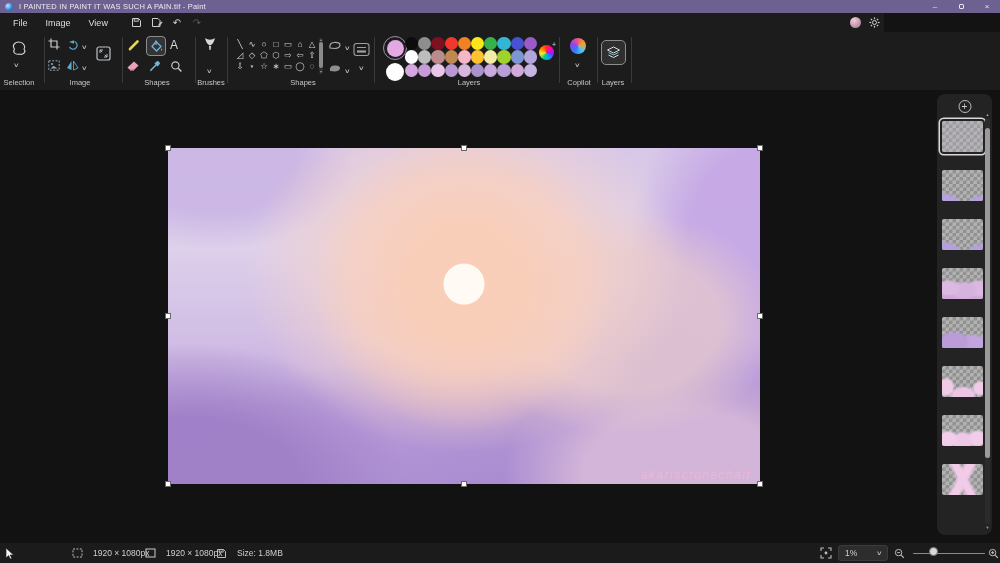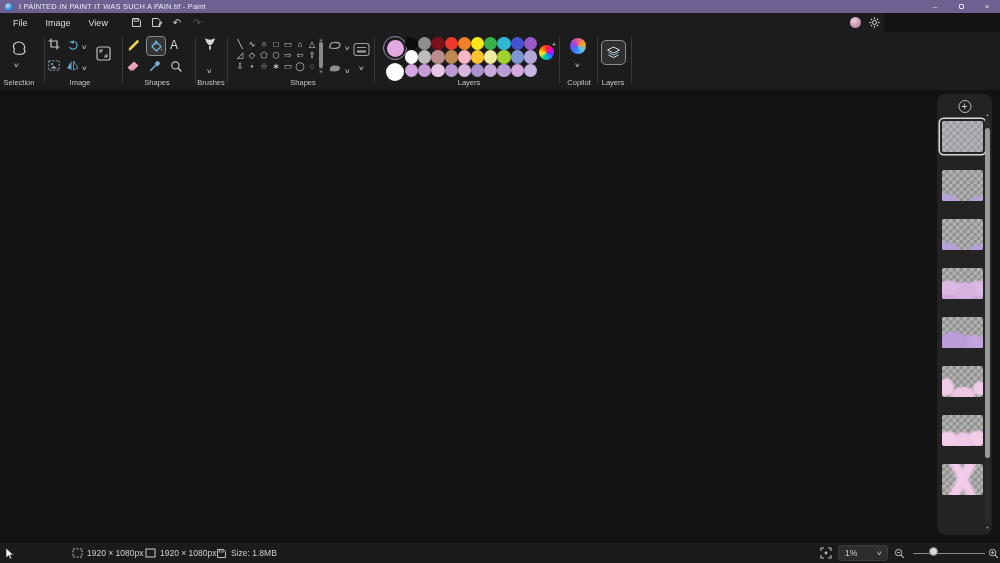--- a/index.html
+++ b/index.html
@@ -128,21 +128,21 @@
     linear-gradient(118deg, rgba(241,203,231,0) 36%, #f1cbe7 44% 56%, rgba(241,203,231,0) 64%),
     linear-gradient(62deg, rgba(241,203,231,0) 38%, #f1cbe7 46% 56%, rgba(241,203,231,0) 64%); }
   #panel-scrollbar { position:absolute; right:2px; top:24px; width:5px; height:406px; }
   #panel-scrollbar .track { position:absolute; inset:0; background:#2b2b2b; border-radius:3px; }
   #panel-scrollbar .sthumb { position:absolute; left:0; top:10px; width:5px; height:330px; background:#9a9a9a; border-radius:3px; }
   #panel-scrollbar .arr { position:absolute; width:5px; left:0; color:#9f9f9f; font-size:4px; text-align:center; }
 
   
   #statusbar { position:absolute; top:543px; left:0; width:1000px; height:20px;
     background:#1b1b1b; color:#cfcfcf; font-size:8.5px; z-index:30; }
-  .sb-item { position:absolute; top:0; height:20px; display:flex; align-items:center; gap:4px; }
+  .sb-item { position:absolute; top:0; height:20px; display:flex; align-items:center; gap:10px; }
   #zoom-select { position:absolute; left:838px; top:2px; width:50px; height:16px; background:#2d2d2d;
     border:1px solid #3c3c3c; border-radius:3px; display:flex; align-items:center; justify-content:space-between;
     padding:0 6px; }
   #zoom-slider-track { position:absolute; left:913px; top:9.5px; width:72px; height:1.5px; background:#8a8a8a; border-radius:1px; }
   #zoom-slider-thumb { position:absolute; left:929px; top:4px; width:9px; height:9px; border-radius:50%;
     background:#d9d9d9; border:1px solid #777; }
 
   svg { display:block; }
 </style>
 </head>
@@ -406,20 +406,32 @@
         <path d="M7.5 1 L13.5 4 L7.5 7 L1.5 4 Z" fill="none" stroke="#dcdcdc" stroke-width="1"></path>
         <path d="M2.5 6.5 L7.5 9 L12.5 6.5" fill="none" stroke="#7ec3dd" stroke-width="1"></path>
         <path d="M2.5 9 L7.5 11.5 L12.5 9" fill="none" stroke="#dcdcdc" stroke-width="1"></path>
       </svg>
   </div>
   <div class="group-label" style="left:613px">Layers</div>
 </div>
 
 <div id="workarea">
 
+  <div id="canvas-wrap">
+    <div id="painting"></div>
+    <span id="signature">akarisctonechair</span>
+    <span class="handle" style="left:-3px;top:-3px"></span>
+    <span class="handle" style="left:293px;top:-3px"></span>
+    <span class="handle" style="left:589px;top:-3px"></span>
+    <span class="handle" style="left:-3px;top:165px"></span>
+    <span class="handle" style="left:589px;top:165px"></span>
+    <span class="handle" style="left:-3px;top:333px"></span>
+    <span class="handle" style="left:293px;top:333px"></span>
+    <span class="handle" style="left:589px;top:333px"></span>
+  </div>
 
   <div id="layers-panel">
     <div id="add-layer-btn">+</div>
     <div id="layer-list">
 
     <div class="layer-thumb" data-index="0">
           <div class="ov"></div>
         </div>
         <div class="layer-thumb" data-index="1">
           <div class="ov"></div>

